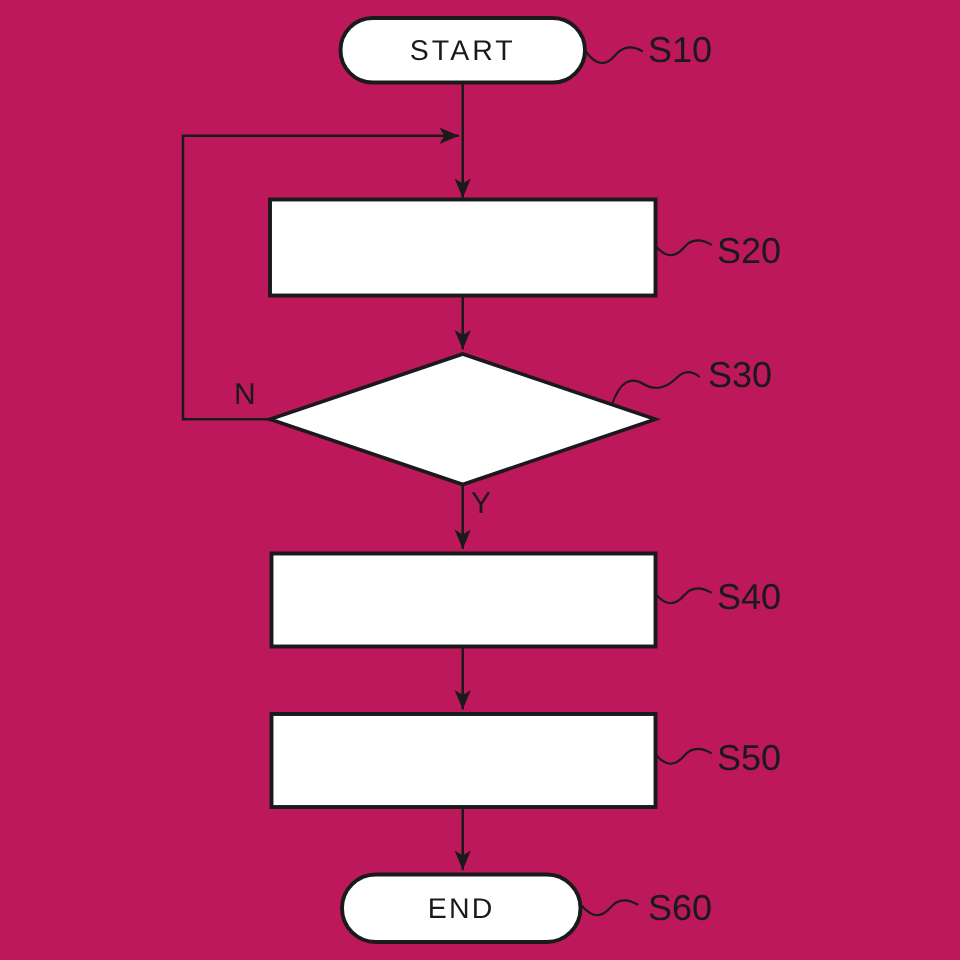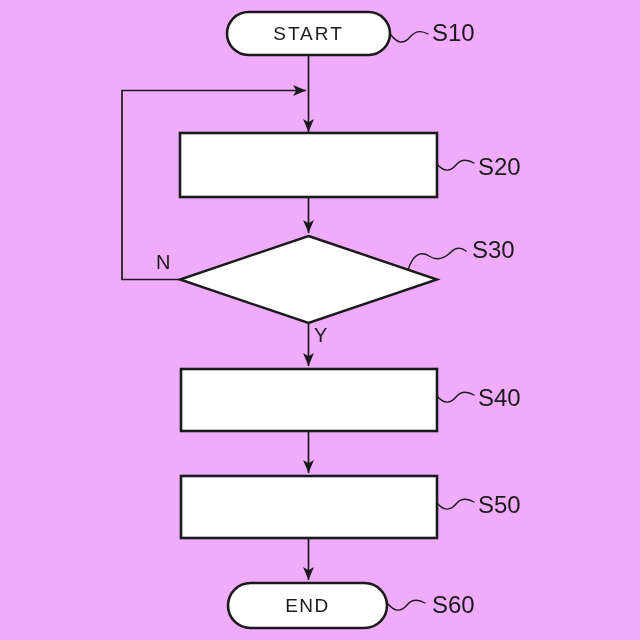--- a/index.html
+++ b/index.html
@@ -8,21 +8,21 @@
     background: #ffffff;
     width: 640px;
     height: 640px;
     overflow: hidden;
     font-family: "Liberation Sans", sans-serif;
   }
   .canvas {
     position: relative;
     width: 640px;
     height: 640px;
-    background: #f0abfc;
+    background: #be185d;
   }
   svg { display: block; }
   .shape {
     fill: #ffffff;
     stroke: #1a1a1a;
     stroke-width: 2.6px;
   }
   .diamond {
     fill: #ffffff;
     stroke: #1a1a1a;

